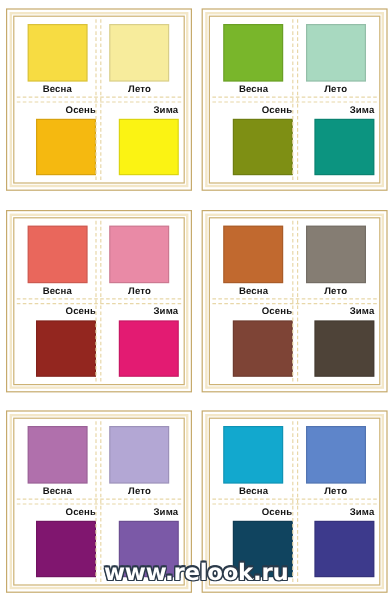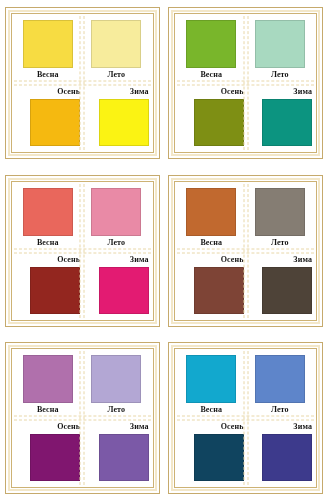--- a/index.html
+++ b/index.html
@@ -85,21 +85,21 @@
   .swatch {
     width: 48px;
     height: 46px;
     border: 1px solid rgba(0,0,0,0.12);
   }
   .quad.bottom .swatch {
     height: 45px;
   }
 
   .season-label {
-    font-family: Liberation Serif, serif;
+    font-family: Liberation Sans, sans-serif;
     font-size: 8px;
     font-weight: bold;
     color: #141414;
     line-height: 1;
     letter-spacing: 0.1px;
     white-space: nowrap;
   }
   .divider-v2 {
     position: absolute;
     left: 50%;
@@ -312,13 +312,14 @@
                 <div class="swatch" style="background: rgb(61, 58, 140);"></div>
                 <div class="season-label">Зима</div>
               </div>
               <div class="divider-v2"></div>
               <div class="divider-h2"></div>
             </div>
           </div>
         </div>
       </div>
     </div>
+    <div id="watermark">www.relook.ru</div>
 </div>
 
 </body></html>

